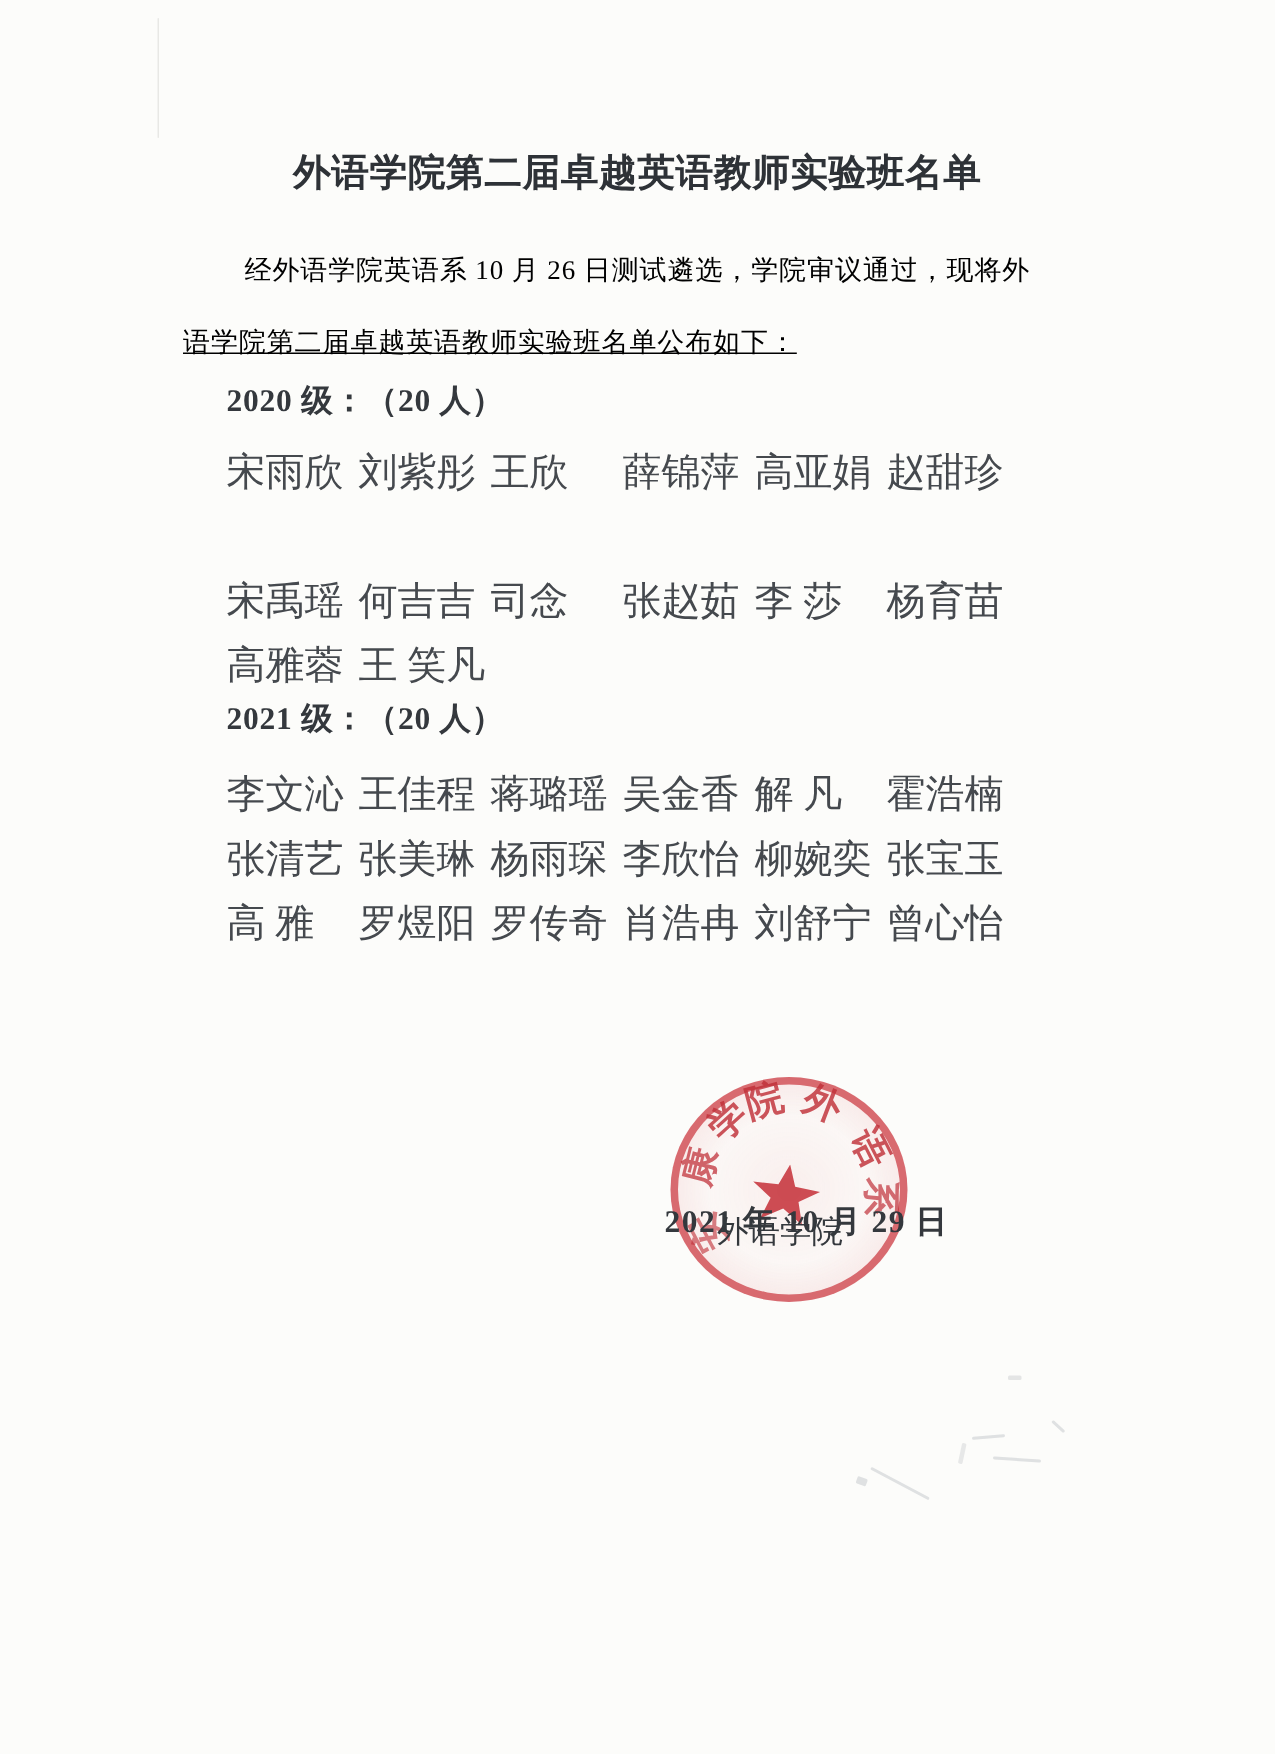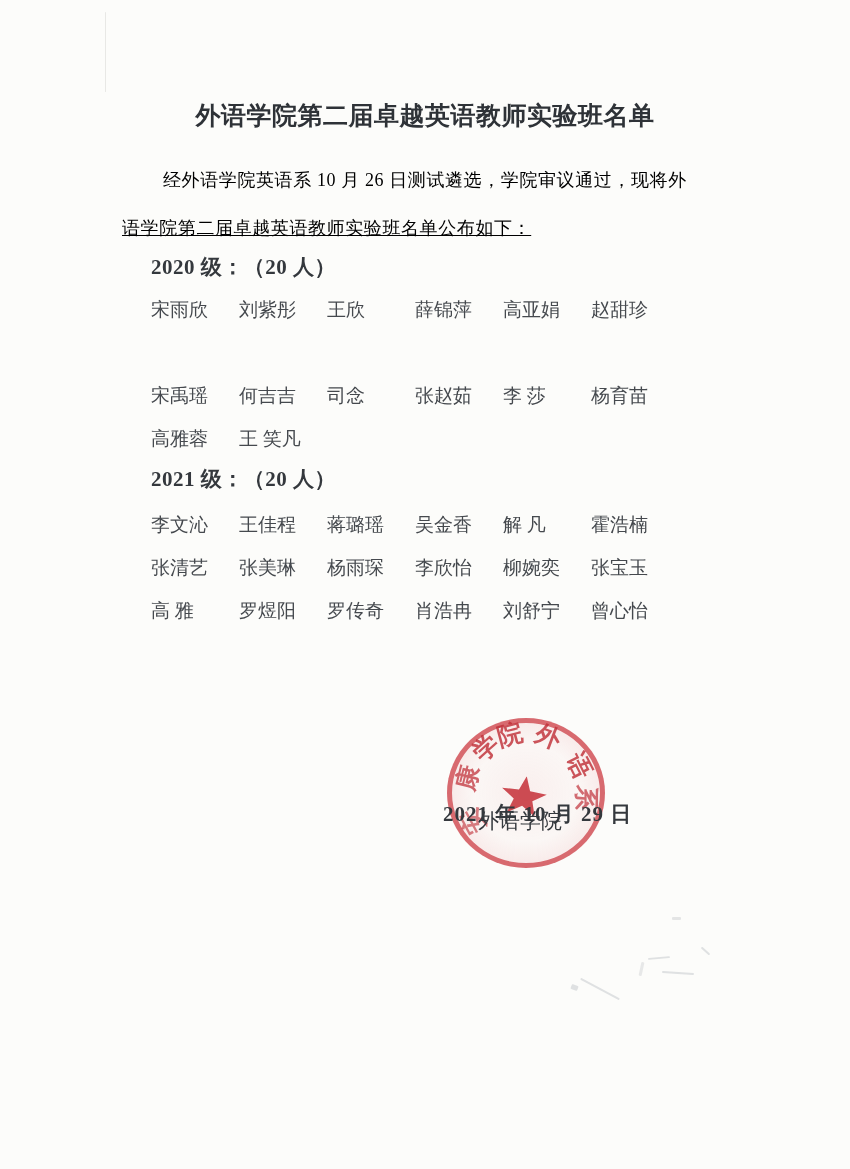--- a/index.html
+++ b/index.html
@@ -10,21 +10,21 @@
     color:#3e4247;
   }
   .t{position:absolute;line-height:1;white-space:pre;}
   .title{
     left:0;right:0;top:103px;text-align:center;
     font-family:"Liberation Sans","DejaVu Sans",sans-serif;
     font-weight:bold;font-size:25px;color:#2e3237;letter-spacing:0.5px;
   }
   .intro{font-size:18px;letter-spacing:0.6px;color:#000000;}
   .heading{font-weight:bold;font-size:21px;color:#34383d;letter-spacing:0.5px;}
-  .row{position:absolute;left:151px;font-size:19px;white-space:nowrap;color:#45494e;}
+  .row{position:absolute;left:151px;font-size:26px;white-space:nowrap;color:#45494e;}
   .row .cell{display:inline-block;width:88px;white-space:pre;}
   .row .cell:last-child{width:auto;}
   .sig{font-size:21px;color:#34383d;z-index:5;margin-top:43px;}
   .datetext{font-size:21px;color:#34383d;z-index:5;letter-spacing:1px;}
 
   
   .stamp{position:absolute;left:446px;top:716px;width:160px;height:153px;z-index:2;
          filter:blur(0.4px);}
   .stamp-ring{
     position:absolute;left:1px;top:2px;width:148px;height:140px;

